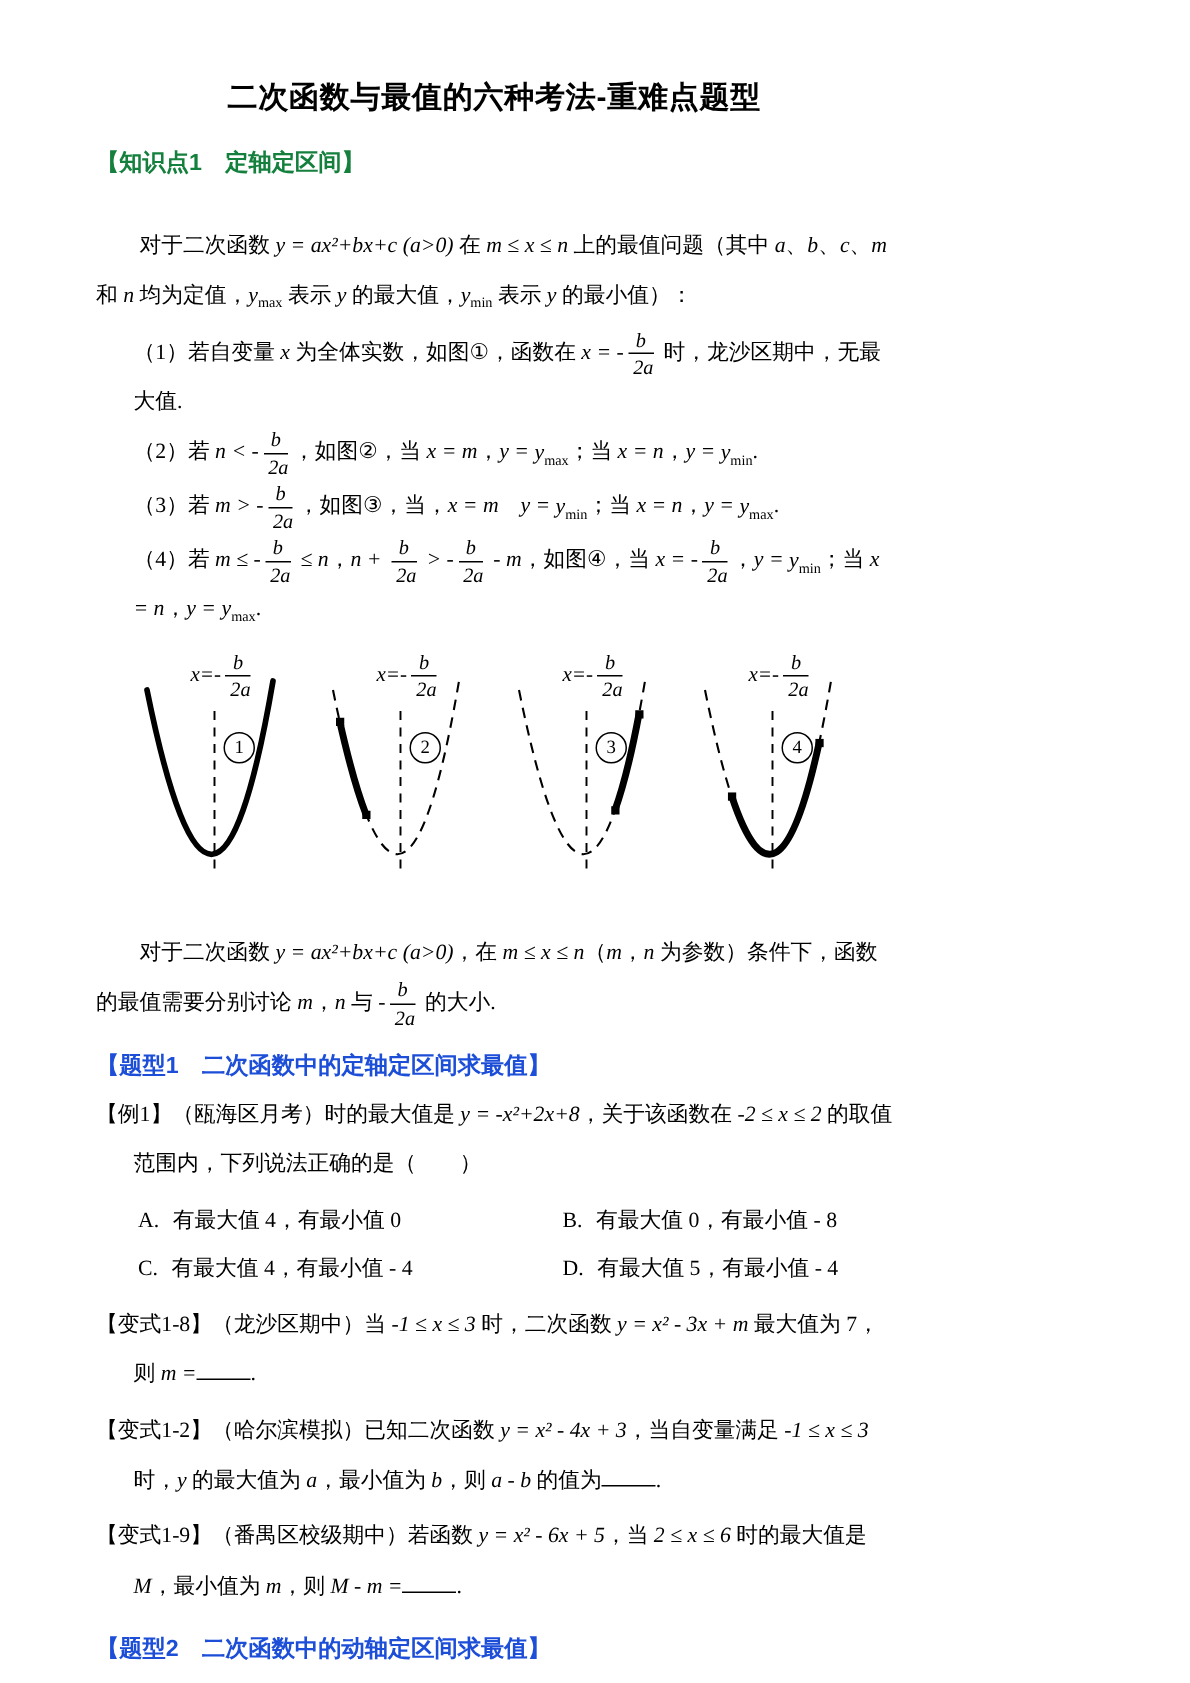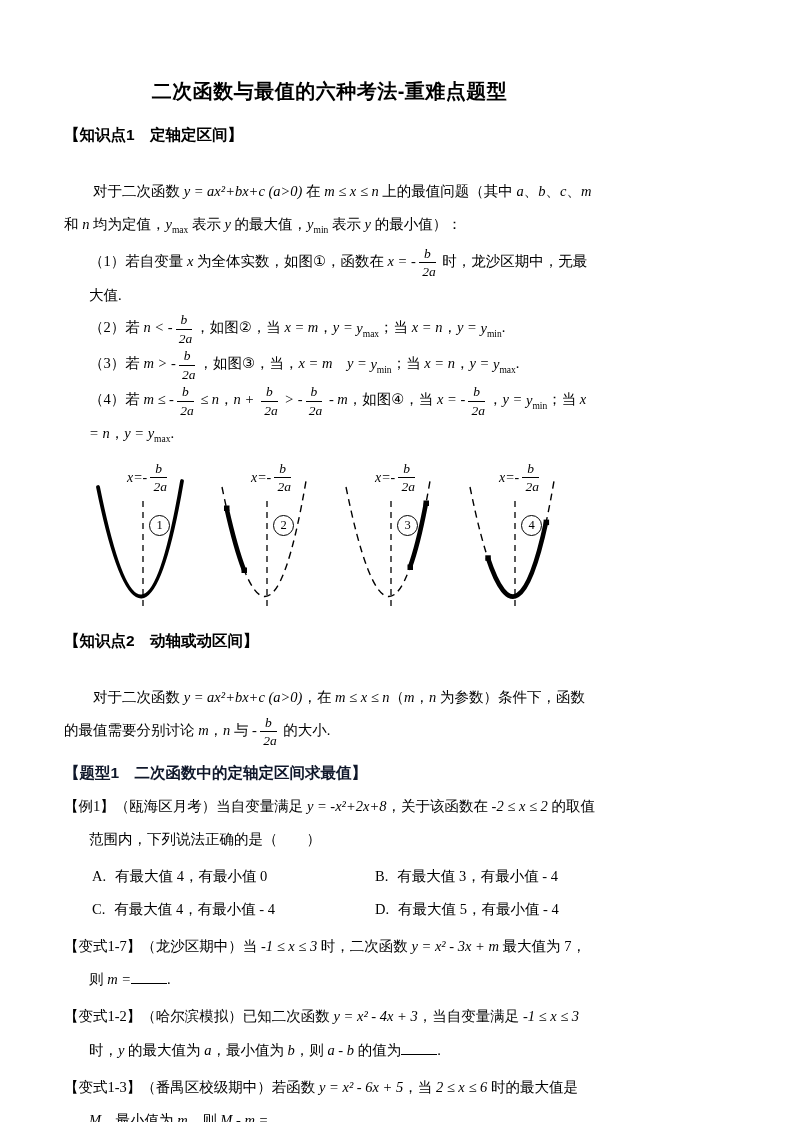--- a/index.html
+++ b/index.html
@@ -1,40 +1,40 @@
 <!DOCTYPE html>
 <html><head>
 <meta charset="utf-8">
 <style>
   html,body{margin:0;padding:0;background:#ffffff;}
   .page{
     position:relative;
     width:657px;height:1122px;
     box-sizing:border-box;
-    padding:78px 62px 0 64px;
+    padding:51px 62px 0 64px;
     background:#ffffff;
     overflow:hidden;
     font-family:"Liberation Serif","DejaVu Serif","DejaVu Sans",serif;
     font-size:14.5px;color:#000;
   }
   .title{
     margin:0 0 20px 0;
     text-align:center;
     font-family:"Liberation Sans","DejaVu Sans",sans-serif;
     font-size:20px;font-weight:700;letter-spacing:.5px;
   }
   .kp-heading{
     margin:14px 0 6px 0;
     font-family:"Liberation Sans","DejaVu Sans",sans-serif;
-    font-size:15.5px;font-weight:700;color:#000000;
+    font-size:15.5px;font-weight:700;color:#15803d;
   }
   .blue-heading{
     margin:14px 0 6px 0;
     font-family:"Liberation Sans","DejaVu Sans",sans-serif;
-    font-size:15.5px;font-weight:700;color:#0f172a;
+    font-size:15.5px;font-weight:700;color:#1d4ed8;
   }
   p.para{margin:4px 0;line-height:2.3;}
   p.indent{text-indent:2em;margin-top:29px;}
   p.item{margin:2px 0 2px 25px;line-height:2.1;}
   p.hang{padding-left:25px;text-indent:-25px;}
   .ri{font-style:italic;font-family:"Liberation Serif","DejaVu Serif",serif;}
   .frac{
     display:inline-block;vertical-align:middle;text-align:center;
     line-height:1.15;font-style:italic;font-size:13.5px;
     font-family:"Liberation Serif","DejaVu Serif",serif;
@@ -154,42 +154,41 @@
           <span class="frac">
             <span class="fnum">b</span>
             <span class="fden">2a</span>
           </span>
         </div>
       <span class="circnum">4</span>
     </div>
 
   </div>
 
-  <h2 class="kp-heading">【知识点2　动轴或动区间】</h2>
 
   <p class="para indent"><span class="rt">对于二次函数 </span><span class="ri">y = ax²+bx+c (a&gt;0)</span><span class="rt">，在 </span><span class="ri">m ≤ x ≤ n</span><span class="rt">（</span><span class="ri">m</span><span class="rt">，</span><span class="ri">n</span><span class="rt"> 为参数）条件下，函数的最值需要分别讨论 </span><span class="ri">m</span><span class="rt">，</span><span class="ri">n</span><span class="rt"> 与 </span><span class="ri">-</span><span class="frac"><span class="fnum">b</span><span class="fden">2a</span></span><span class="rt"> 的大小.</span></p>
 
   <h3 class="blue-heading">【题型1　二次函数中的定轴定区间求最值】</h3>
 
-  <p class="para hang"><span class="rt">【例1】（瓯海区月考）当自变量满足 </span><span class="ri">y = -x²+2x+8</span><span class="rt">，关于该函数在 </span><span class="ri">-2 ≤ x ≤ 2</span><span class="rt"> 的取值范围内，下列说法正确的是（　　）</span></p>
+  <p class="para hang"><span class="rt">【例1】（瓯海区月考）时的最大值是 </span><span class="ri">y = -x²+2x+8</span><span class="rt">，关于该函数在 </span><span class="ri">-2 ≤ x ≤ 2</span><span class="rt"> 的取值范围内，下列说法正确的是（　　）</span></p>
 
   <div class="options">
     <div class="option">
       <span class="olabel">A.</span><span>有最大值 4，有最小值 0</span>
     </div>
     <div class="option">
-      <span class="olabel">B.</span><span>有最大值 3，有最小值 - 4</span>
+      <span class="olabel">B.</span><span>有最大值 0，有最小值 - 8</span>
     </div>
     <div class="option">
       <span class="olabel">C.</span><span>有最大值 4，有最小值 - 4</span>
     </div>
     <div class="option">
       <span class="olabel">D.</span><span>有最大值 5，有最小值 - 4</span>
     </div>
   </div>
 
-  <p class="para hang"><span class="rt">【变式1-7】（龙沙区期中）当 </span><span class="ri">-1 ≤ x ≤ 3</span><span class="rt"> 时，二次函数 </span><span class="ri">y = x² - 3x + m</span><span class="rt"> 最大值为 7，则 </span><span class="ri">m =</span><span class="blank"></span><span class="rt">.</span></p>
+  <p class="para hang"><span class="rt">【变式1-8】（龙沙区期中）当 </span><span class="ri">-1 ≤ x ≤ 3</span><span class="rt"> 时，二次函数 </span><span class="ri">y = x² - 3x + m</span><span class="rt"> 最大值为 7，则 </span><span class="ri">m =</span><span class="blank"></span><span class="rt">.</span></p>
   <p class="para hang"><span class="rt">【变式1-2】（哈尔滨模拟）已知二次函数 </span><span class="ri">y = x² - 4x + 3</span><span class="rt">，当自变量满足 </span><span class="ri">-1 ≤ x ≤ 3</span><span class="rt"> 时，</span><span class="ri">y</span><span class="rt"> 的最大值为 </span><span class="ri">a</span><span class="rt">，最小值为 </span><span class="ri">b</span><span class="rt">，则 </span><span class="ri">a - b</span><span class="rt"> 的值为</span><span class="blank"></span><span class="rt">.</span></p>
-  <p class="para hang"><span class="rt">【变式1-3】（番禺区校级期中）若函数 </span><span class="ri">y = x² - 6x + 5</span><span class="rt">，当 </span><span class="ri">2 ≤ x ≤ 6</span><span class="rt"> 时的最大值是 </span><span class="ri">M</span><span class="rt">，最小值为 </span><span class="ri">m</span><span class="rt">，则 </span><span class="ri">M - m =</span><span class="blank"></span><span class="rt">.</span></p>
+  <p class="para hang"><span class="rt">【变式1-9】（番禺区校级期中）若函数 </span><span class="ri">y = x² - 6x + 5</span><span class="rt">，当 </span><span class="ri">2 ≤ x ≤ 6</span><span class="rt"> 时的最大值是 </span><span class="ri">M</span><span class="rt">，最小值为 </span><span class="ri">m</span><span class="rt">，则 </span><span class="ri">M - m =</span><span class="blank"></span><span class="rt">.</span></p>
 
   <h3 class="blue-heading">【题型2　二次函数中的动轴定区间求最值】</h3>
 
 </div>
 
 </body></html>

